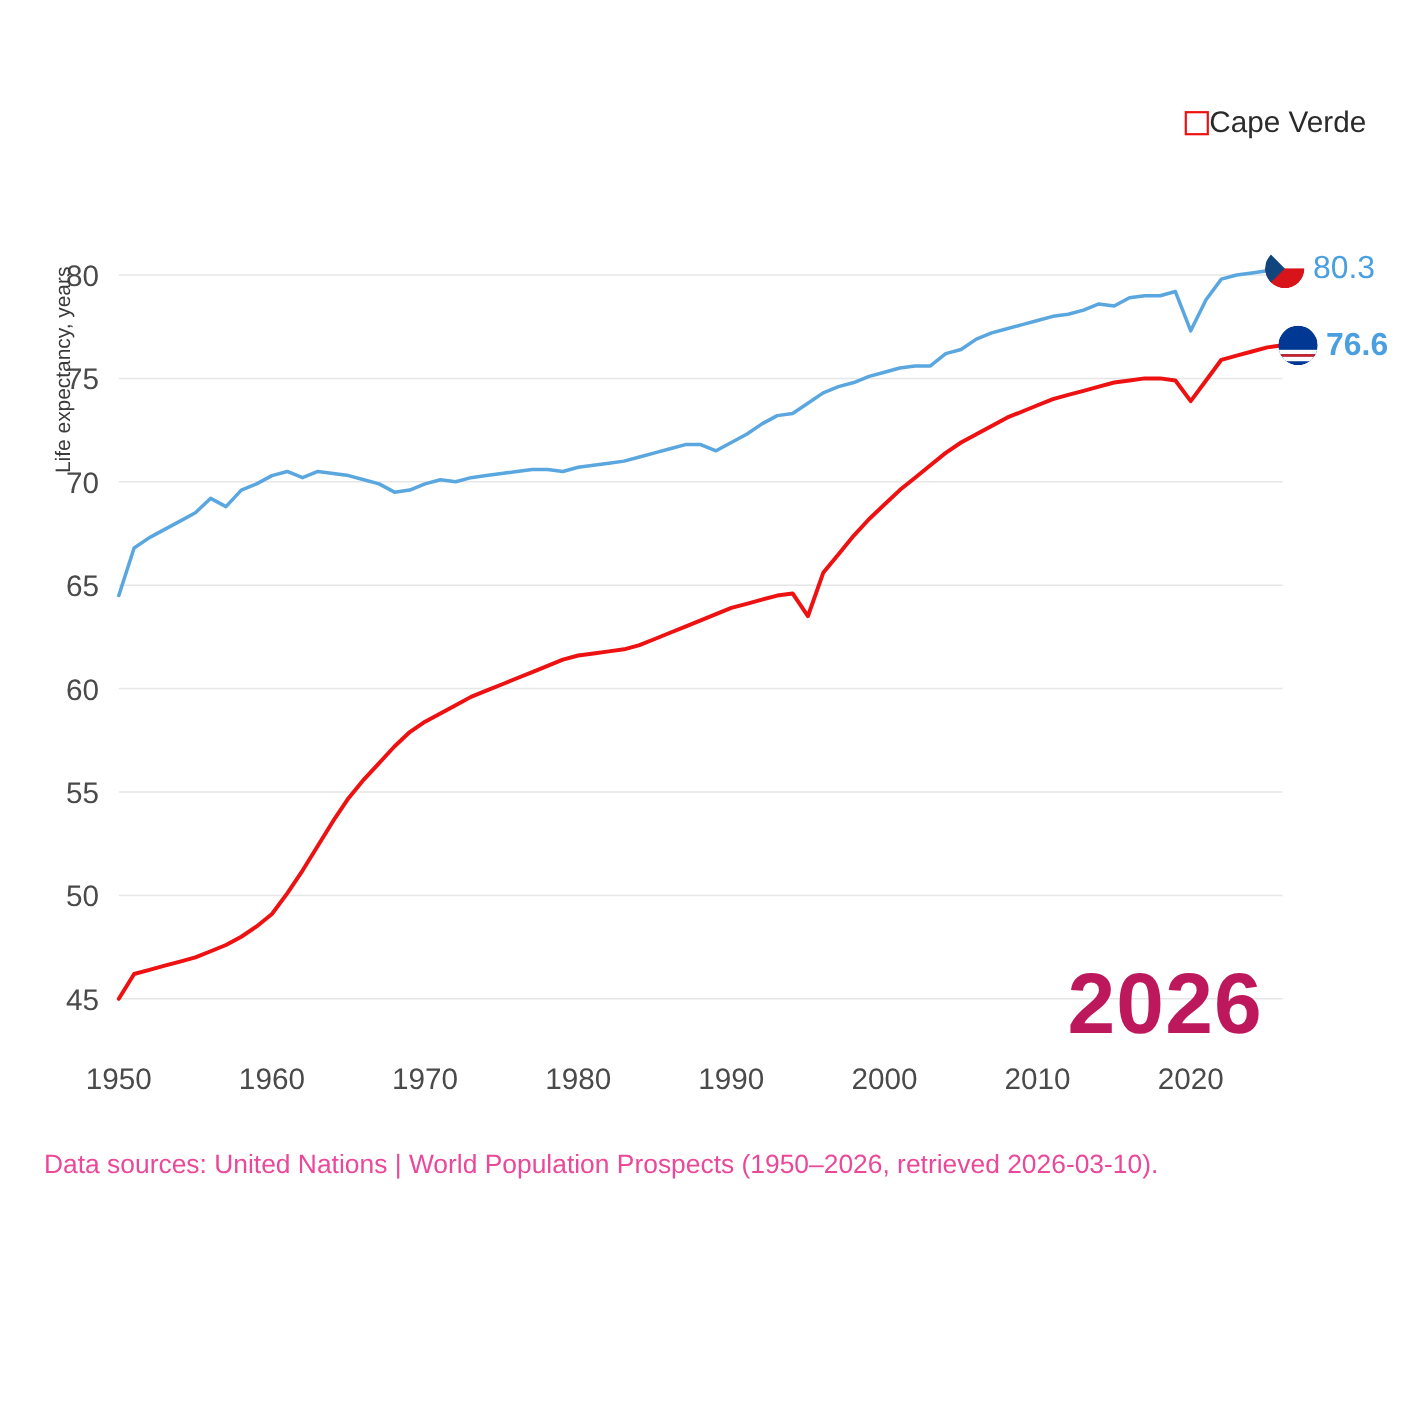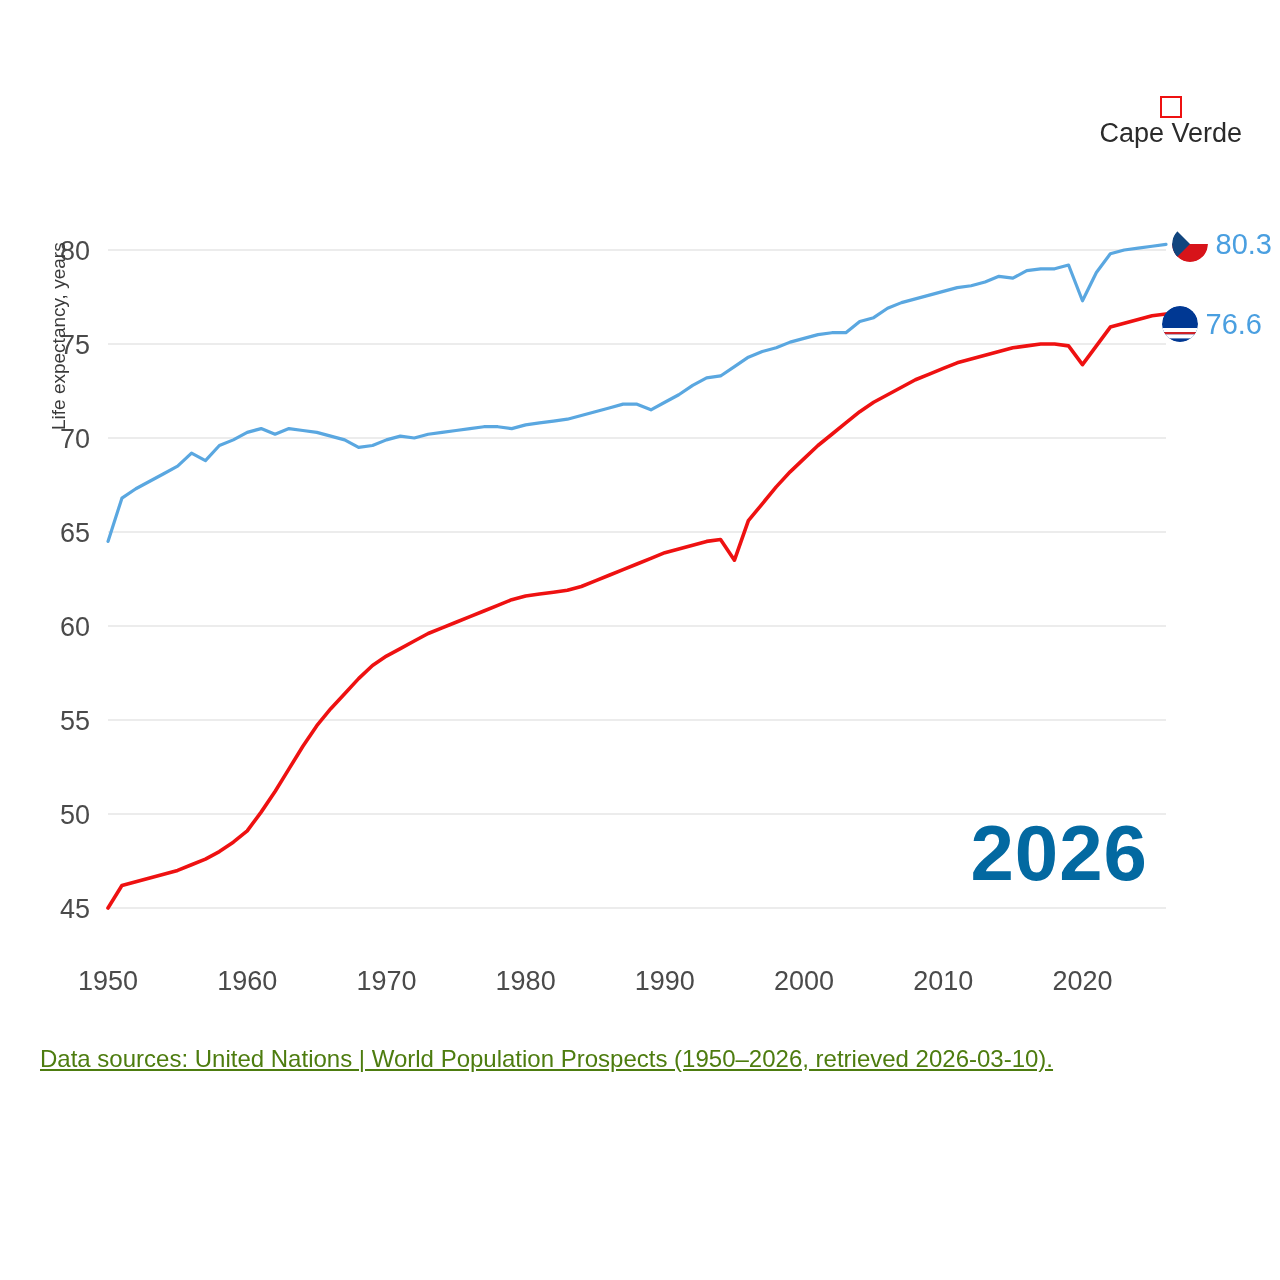--- a/index.html
+++ b/index.html
@@ -37,21 +37,21 @@
   }
   .legend-items {
     display: flex;
     flex-direction: row;
     justify-content: flex-end;
     align-items: center;
     gap: 26px;
   }
   .legend-item {
     display: flex;
-    flex-direction: column;
+    flex-direction: row;
     align-items: center;
     padding-left: 16px;
   }
   .legend-swatch {
     width: 22px;
     height: 22px;
     border: 2.5px solid #cccccc;
     background: #ffffff;
     box-sizing: border-box;
   }
@@ -87,23 +87,23 @@
     fill: #4a4a4a;
     font-family: "Liberation Sans", sans-serif;
   }
   .gridline {
     stroke: #e6e6e6;
     stroke-width: 1.4;
   }
   .watermark {
     position: absolute;
     right: 132px;
-    top: 808px;
+    top: 867px;
     font-size: 78px;
-    color: #0369a1;
+    color: #be185d;
     font-weight: bold;
     letter-spacing: 1px;
   }
 
   
   .end-marker {
     position: absolute;
     display: flex;
     align-items: center;
     gap: 8px;
@@ -114,33 +114,32 @@
     border-radius: 50%;
     overflow: hidden;
     position: relative;
     flex: 0 0 auto;
   }
   .flag svg { display:block; }
   .end-value {
     font-size: 29px;
     white-space: nowrap;
   }
-  #marker-cz { right: 8px; top: 226px; align-items: center; }
-  #marker-cv { right: 18px; top: 306px; }
+  #marker-cz { right: 30px; top: 226px; align-items: center; }
+  #marker-cv { right: 18px; top: 296px; font-weight: bold; }
 
   
   .footer {
     position: absolute;
     left: 40px;
     top: 1040px;
     width: 1200px;
     font-size: 24px;
-    color: #4d7c0f;
+    color: #ec4899;
     line-height: 38px;
-    text-decoration: underline;
   }
   .footer div { white-space: nowrap; }
 </style>
 </head>
 <body>
 
 <div id="stage">
 
   <div class="legend">
     <div class="legend-items">

